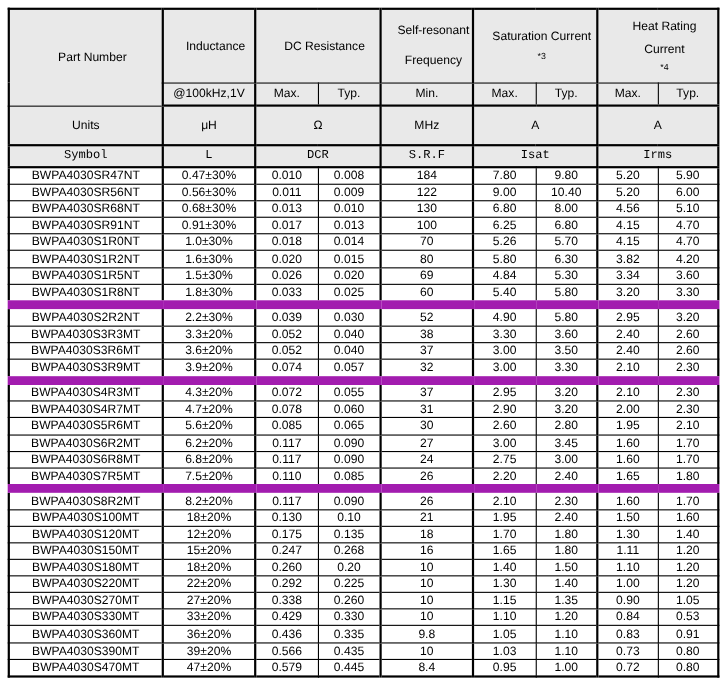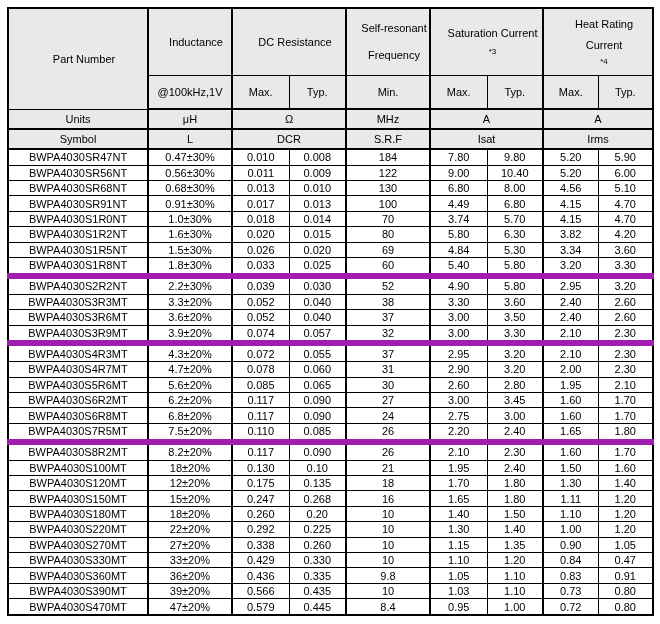--- a/index.html
+++ b/index.html
@@ -39,32 +39,32 @@
   }
   
   .bR1 { border-right: 1px solid #000; }
   .bR2 { border-right: 2px solid #000; }
   
   thead th, .r-units th, .r-units td, .r-symbol th, .r-symbol td {
     background: #e9e9e9;
   }
   tr.h-main  { height: 67px; }
   tr.h-main th { border-bottom: 1px solid #000; padding-left: 12px; }
-  tr.h-sub   { height: 34px; margin-top: 37px; }
+  tr.h-sub   { height: 21px; margin-top: 37px; }
   tr.h-sub th { border-bottom: 2px solid #000; }
-  tr.r-units  { height: 20px; }
+  tr.r-units  { height: 36px; }
   tr.r-units th, tr.r-units td { border-bottom: 2px solid #000; }
-  tr.r-symbol { height: 20px; }
+  tr.r-symbol { height: 20px; font-family: Liberation Mono, monospace; }
   tr.r-symbol th, tr.r-symbol td { border-bottom: 2px solid #000; }
   
   tbody td {
     background: #ffffff;
     border-bottom: 1px solid #000;
   }
-  tbody tr.group-end td { border-bottom: 6px solid #a21caf; }
+  tbody tr.group-end td { border-bottom: 8px solid #a21caf; }
   
   .stack {
     display: flex;
     flex-direction: column;
     align-items: center;
     justify-content: center;
     height: 100%;
     line-height: 13px;
   }
   .gap14 { gap: 14px; }
@@ -176,32 +176,32 @@
           <td class="bR2">8.00</td>
           <td class="bR1">4.56</td>
           <td>5.10</td>
         </tr>
         <tr>
           <td class="bR2">BWPA4030SR91NT</td>
           <td class="bR2">0.91±30%</td>
           <td class="bR1">0.017</td>
           <td class="bR2">0.013</td>
           <td class="bR2">100</td>
-          <td class="bR1">4.49</td>
+          <td class="bR1">6.25</td>
           <td class="bR2">6.80</td>
           <td class="bR1">4.15</td>
           <td>4.70</td>
         </tr>
         <tr>
           <td class="bR2">BWPA4030S1R0NT</td>
           <td class="bR2">1.0±30%</td>
           <td class="bR1">0.018</td>
           <td class="bR2">0.014</td>
           <td class="bR2">70</td>
-          <td class="bR1">3.74</td>
+          <td class="bR1">5.26</td>
           <td class="bR2">5.70</td>
           <td class="bR1">4.15</td>
           <td>4.70</td>
         </tr>
         <tr>
           <td class="bR2">BWPA4030S1R2NT</td>
           <td class="bR2">1.6±30%</td>
           <td class="bR1">0.020</td>
           <td class="bR2">0.015</td>
           <td class="bR2">80</td>
@@ -421,21 +421,21 @@
         </tr>
         <tr>
           <td class="bR2">BWPA4030S330MT</td>
           <td class="bR2">33±20%</td>
           <td class="bR1">0.429</td>
           <td class="bR2">0.330</td>
           <td class="bR2">10</td>
           <td class="bR1">1.10</td>
           <td class="bR2">1.20</td>
           <td class="bR1">0.84</td>
-          <td>0.47</td>
+          <td>0.53</td>
         </tr>
         <tr>
           <td class="bR2">BWPA4030S360MT</td>
           <td class="bR2">36±20%</td>
           <td class="bR1">0.436</td>
           <td class="bR2">0.335</td>
           <td class="bR2">9.8</td>
           <td class="bR1">1.05</td>
           <td class="bR2">1.10</td>
           <td class="bR1">0.83</td>

